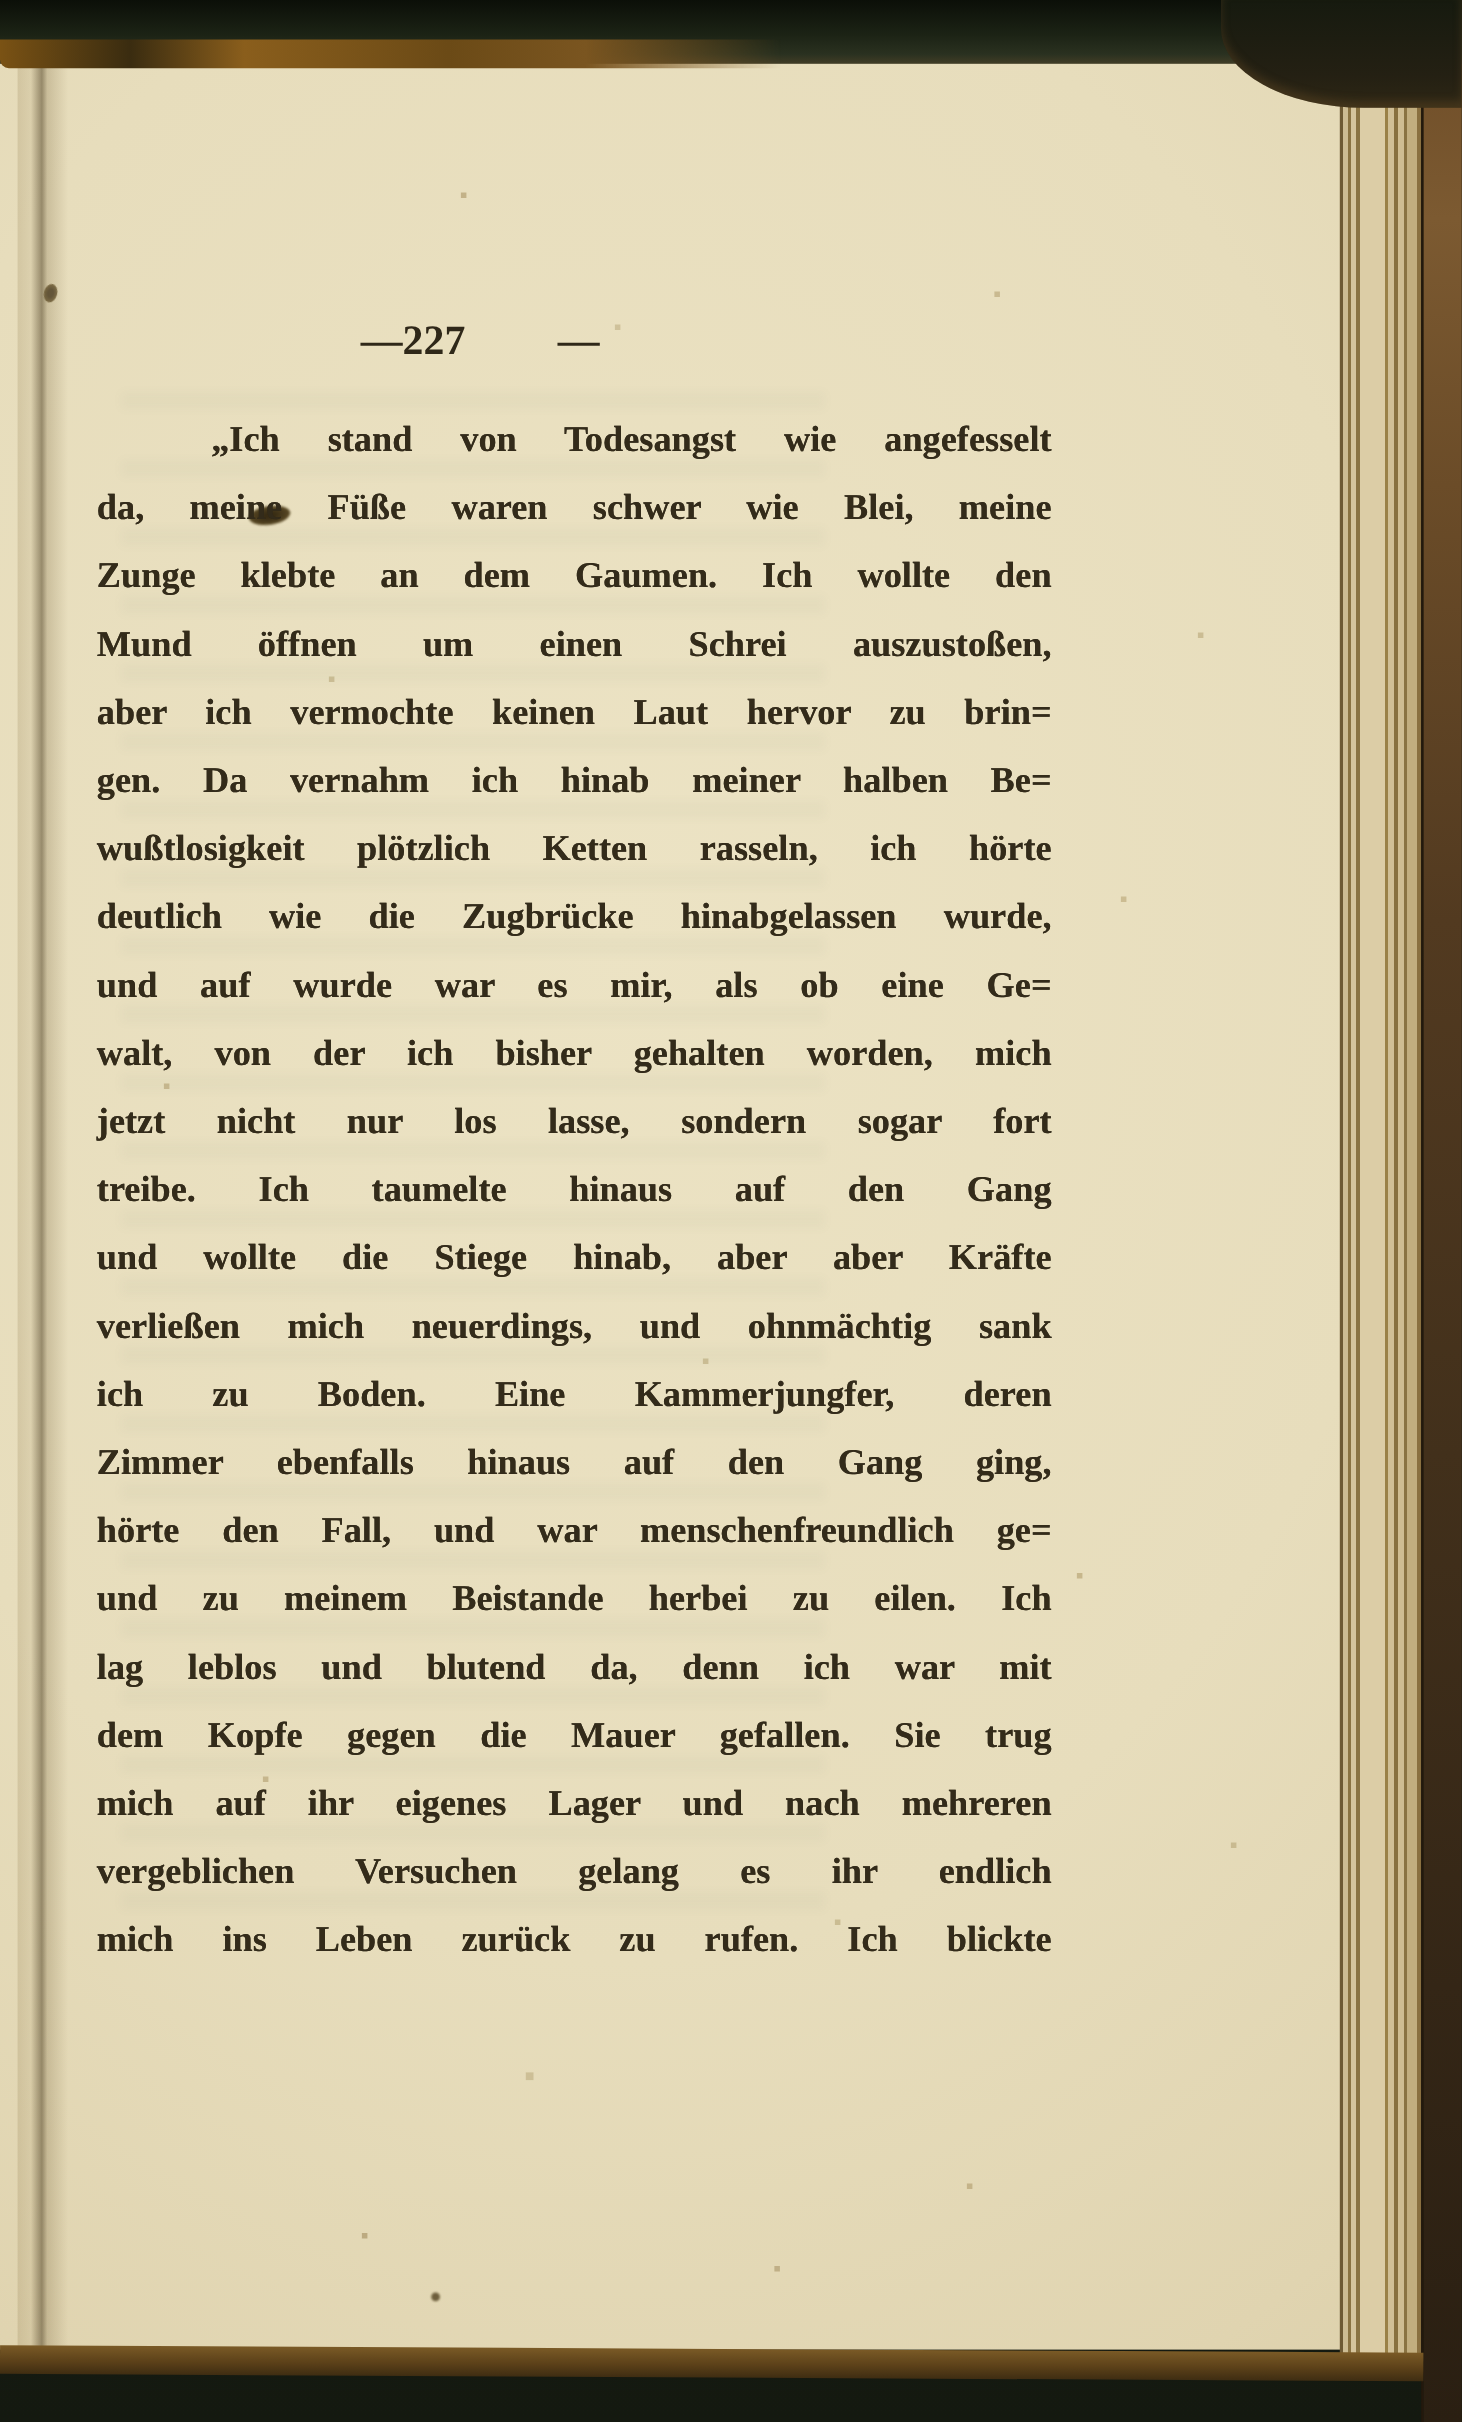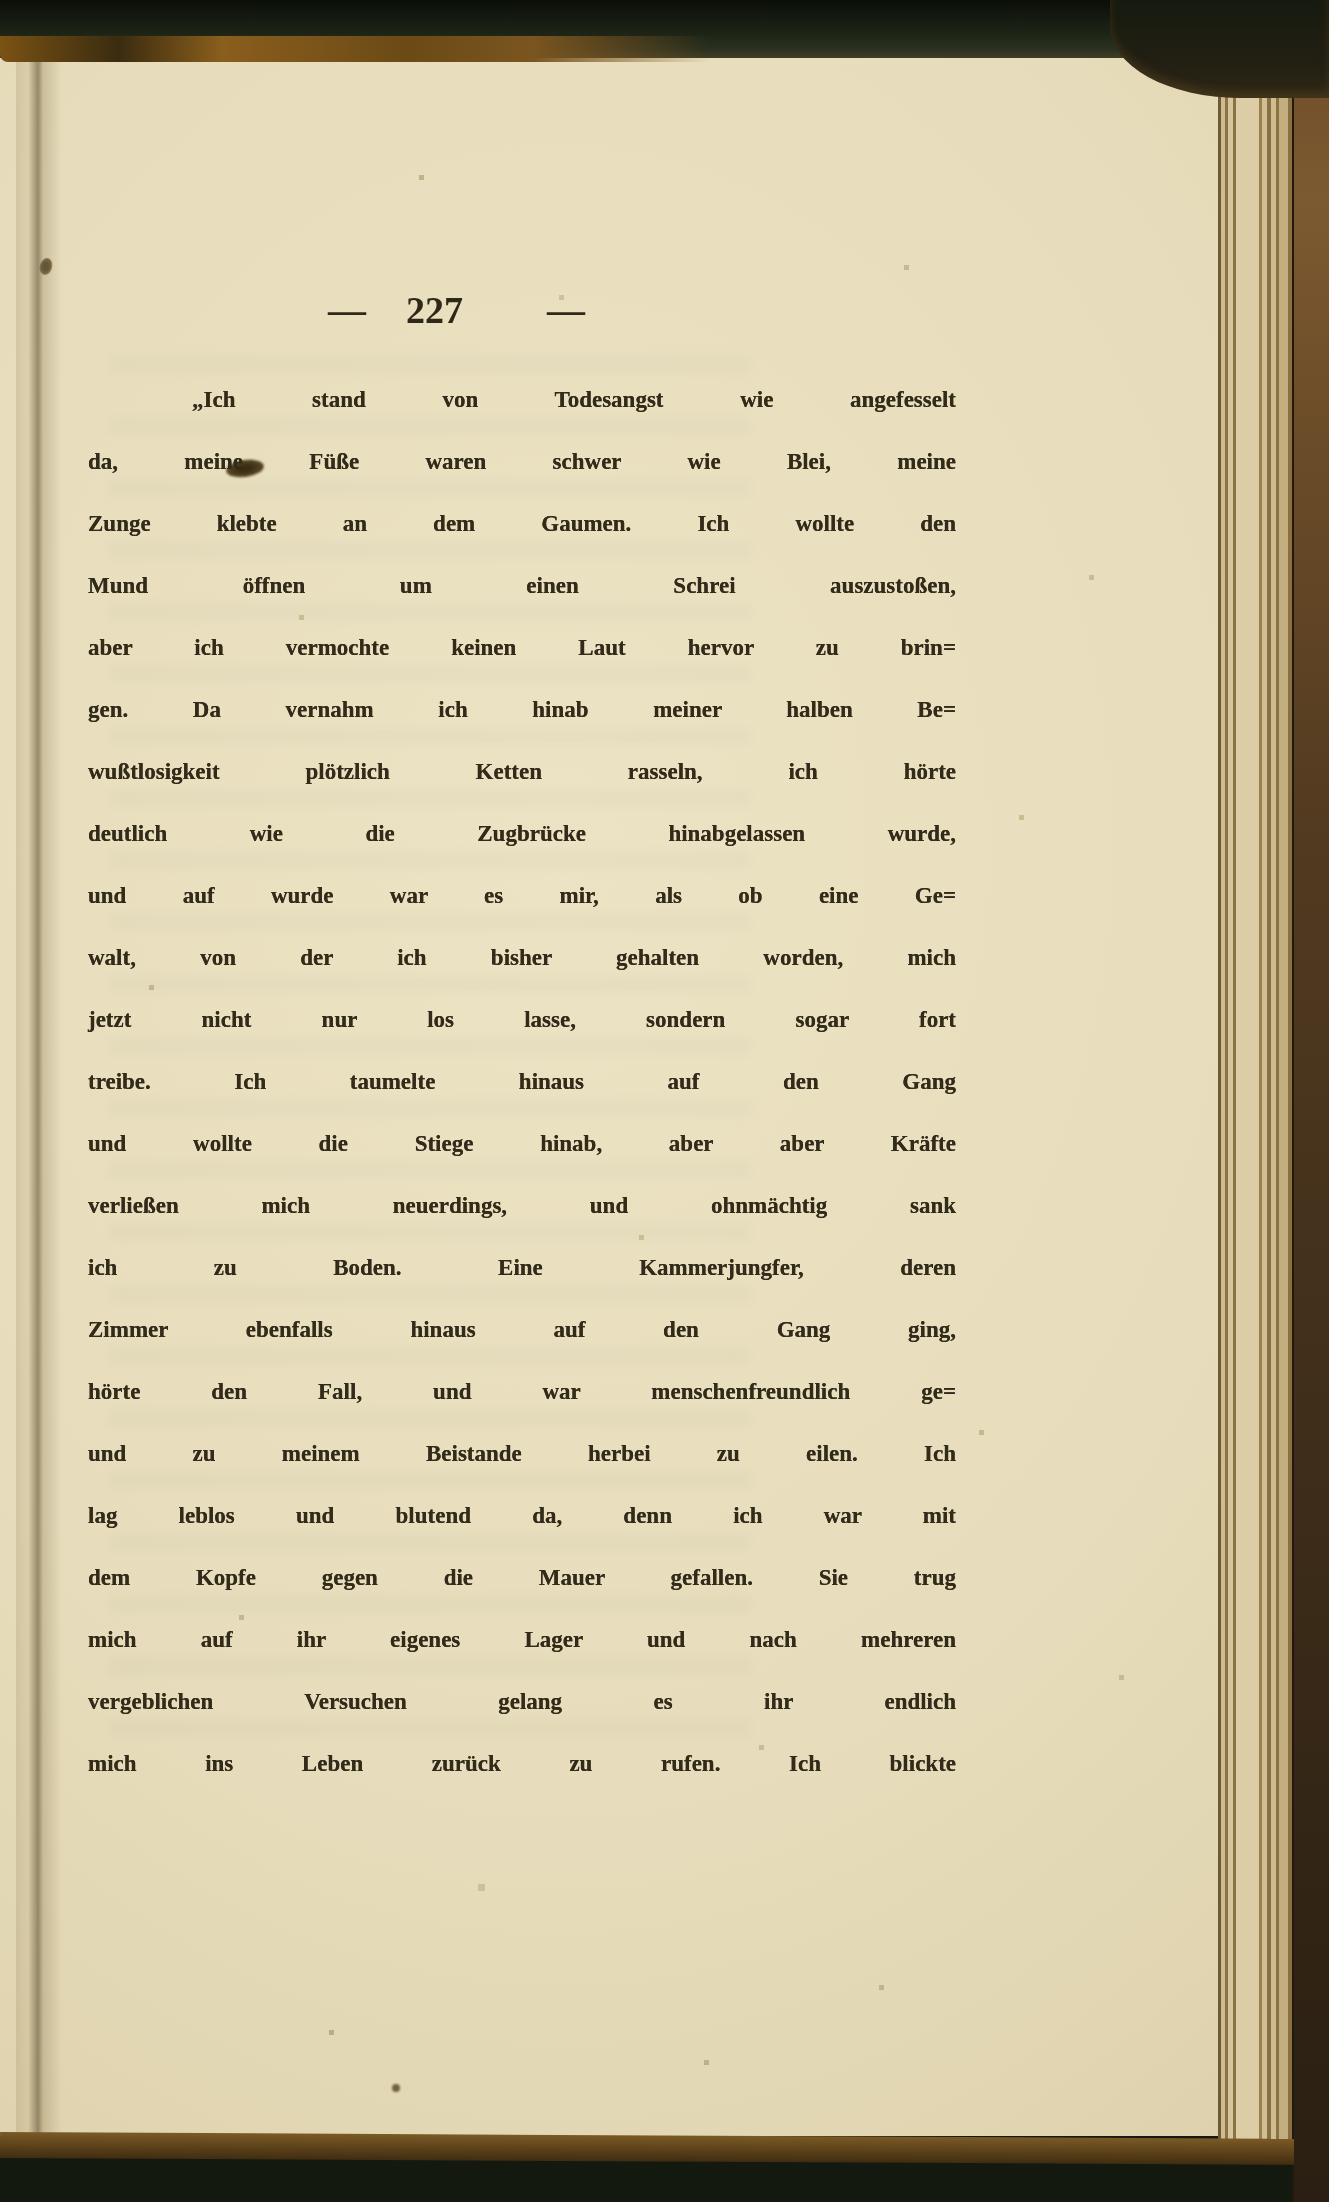--- a/index.html
+++ b/index.html
@@ -46,26 +46,26 @@
     transform:rotate(-8deg);filter:blur(1.2px);
   }
   .speck-bottom{
     position:absolute;left:392px;top:2028px;width:8px;height:8px;border-radius:50%;
     background:#5a4a28;filter:blur(.8px);opacity:.85;
   }
   
   .header{position:absolute;left:328px;top:232px;height:44px;line-height:44px;white-space:nowrap;
     color:#2f2819;font-weight:700;font-size:38px;}
   .header .dash{letter-spacing:0;}
-  .header .pagenum{margin-left:40px;}
+  .header .pagenum{}
   .header .dash2{margin-left:84px;}
   
   .text-block{position:absolute;left:88px;top:313px;width:868px;color:#332b1a;}
   .line{
-    height:62px;line-height:62px;font-size:23px;font-weight:700;
+    height:62px;line-height:62px;font-size:33px;font-weight:700;
     text-align:justify;text-align-last:justify;
     text-shadow:0 0 .6px rgba(47,40,25,.85);
     font-family:Liberation Serif, serif;
   }
   .line.indent{padding-left:104px;}
   
   .edge-band{
     position:absolute;left:1218px;top:60px;width:74px;height:2092px;z-index:1;
     background:linear-gradient(90deg,
       #6e5a34 0 3px, #cdbc93 3px 7px, #8a7342 7px 10px, #d5c49c 10px 15px,

